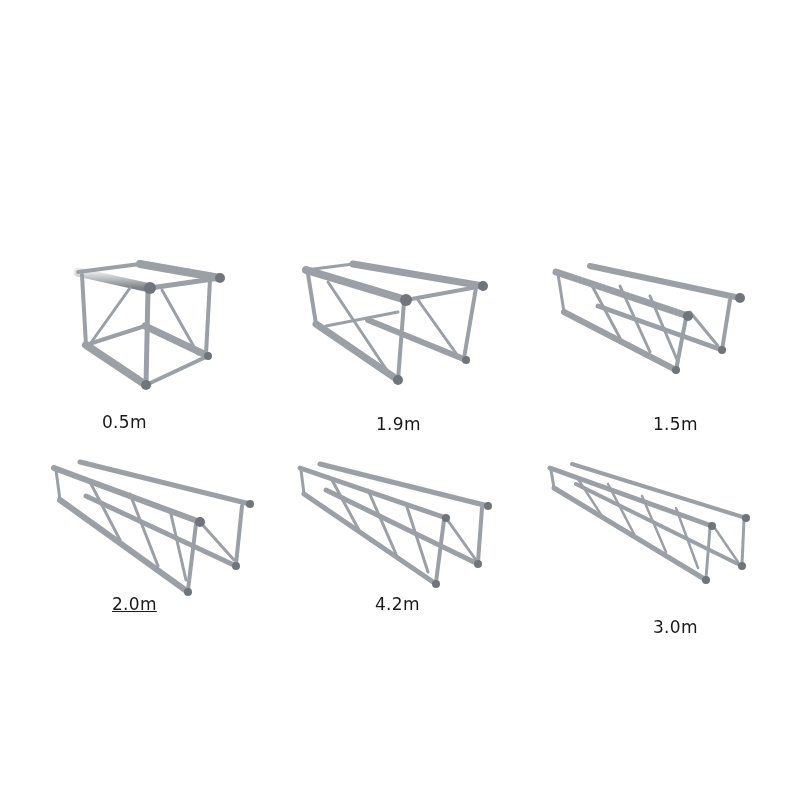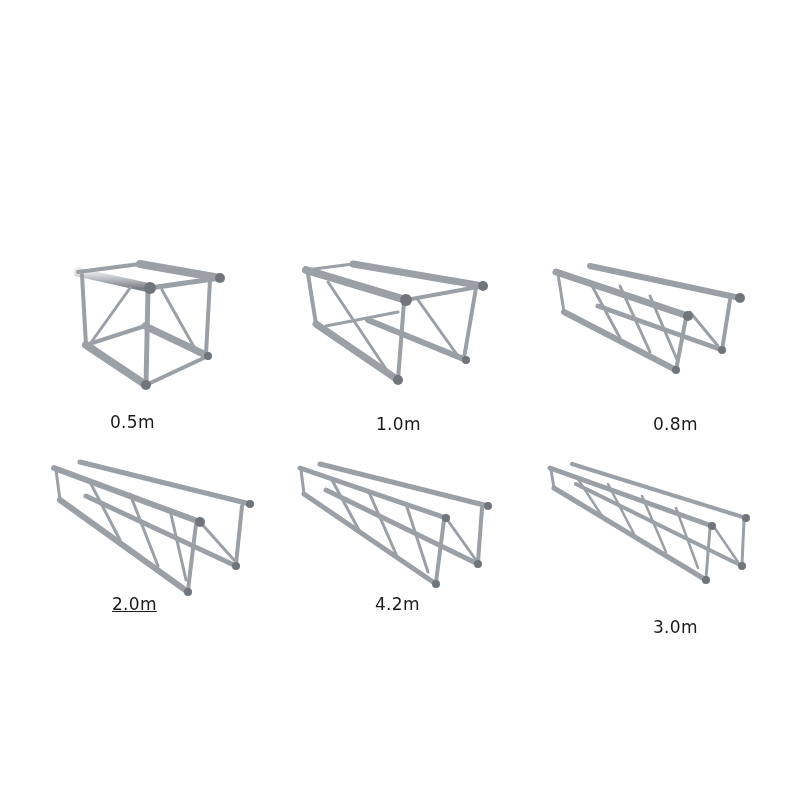--- a/index.html
+++ b/index.html
@@ -38,21 +38,21 @@
       <line x1="60" y1="28" x2="20" y2="84" stroke-width="3"></line>
       <line x1="92" y1="30" x2="128" y2="94" stroke-width="3"></line>
     </g>
     <g fill="#6f757b">
       <circle cx="80" cy="28" r="6"></circle>
         <circle cx="150" cy="18" r="5"></circle>
       <circle cx="76" cy="125" r="5"></circle>
         <circle cx="138" cy="96" r="4"></circle>
     </g>
   </svg>
-  <span class="label" style="left:40px;top:152px;">0.5m</span>
+  <span class="label" style="left:32px;top:152px;">0.5m</span>
 </div>
 
 <div class="item" style="left:298px;top:262px;width:195px;height:130px;">
   <svg width="195" height="130">
     <g stroke="#9aa0a6" stroke-linecap="round" fill="none">
       <line x1="8" y1="8" x2="108" y2="38" stroke-width="8"></line>
       <line x1="55" y1="2" x2="185" y2="24" stroke-width="7"></line>
       <line x1="8" y1="8" x2="55" y2="2" stroke-width="3"></line>
       <line x1="108" y1="38" x2="185" y2="24" stroke-width="4"></line>
       <line x1="18" y1="62" x2="100" y2="118" stroke-width="7"></line>
@@ -64,21 +64,21 @@
       <line x1="120" y1="38" x2="160" y2="94" stroke-width="3"></line>
       <line x1="28" y1="64" x2="100" y2="50" stroke-width="3"></line>
     </g>
     <g fill="#6f757b">
       <circle cx="108" cy="38" r="6"></circle>
         <circle cx="185" cy="24" r="5"></circle>
       <circle cx="100" cy="118" r="5"></circle>
         <circle cx="168" cy="98" r="4"></circle>
     </g>
   </svg>
-  <span class="label" style="left:78px;top:152px;">1.0m</span>
+  <span class="label" style="left:78px;top:152px;">1.9m</span>
 </div>
 
 <div class="item" style="left:550px;top:262px;width:200px;height:120px;">
   <svg width="200" height="120">
     <g stroke="#9aa0a6" stroke-linecap="round" fill="none">
       <line x1="6" y1="10" x2="138" y2="54" stroke-width="7"></line>
       <line x1="40" y1="4" x2="190" y2="36" stroke-width="6"></line>
       <line x1="14" y1="50" x2="126" y2="108" stroke-width="6"></line>
       <line x1="48" y1="44" x2="172" y2="88" stroke-width="5"></line>
       <line x1="8" y1="12" x2="14" y2="50" stroke-width="3"></line>
@@ -89,21 +89,21 @@
       <line x1="100" y1="34" x2="128" y2="100" stroke-width="3"></line>
       <line x1="140" y1="50" x2="168" y2="84" stroke-width="3"></line>
     </g>
     <g fill="#6f757b">
       <circle cx="138" cy="54" r="5"></circle>
         <circle cx="190" cy="36" r="5"></circle>
       <circle cx="126" cy="108" r="4"></circle>
         <circle cx="172" cy="88" r="4"></circle>
     </g>
   </svg>
-  <span class="label" style="left:103px;top:152px;">0.8m</span>
+  <span class="label" style="left:103px;top:152px;">1.5m</span>
 </div>
 
 <div class="item" style="left:50px;top:460px;width:210px;height:140px;">
   <svg width="210" height="140">
     <g stroke="#9aa0a6" stroke-linecap="round" fill="none">
       <line x1="4" y1="8" x2="150" y2="62" stroke-width="6"></line>
       <line x1="30" y1="2" x2="200" y2="44" stroke-width="5"></line>
       <line x1="10" y1="40" x2="138" y2="132" stroke-width="6"></line>
       <line x1="36" y1="36" x2="186" y2="106" stroke-width="5"></line>
       <line x1="6" y1="10" x2="10" y2="40" stroke-width="3"></line>

